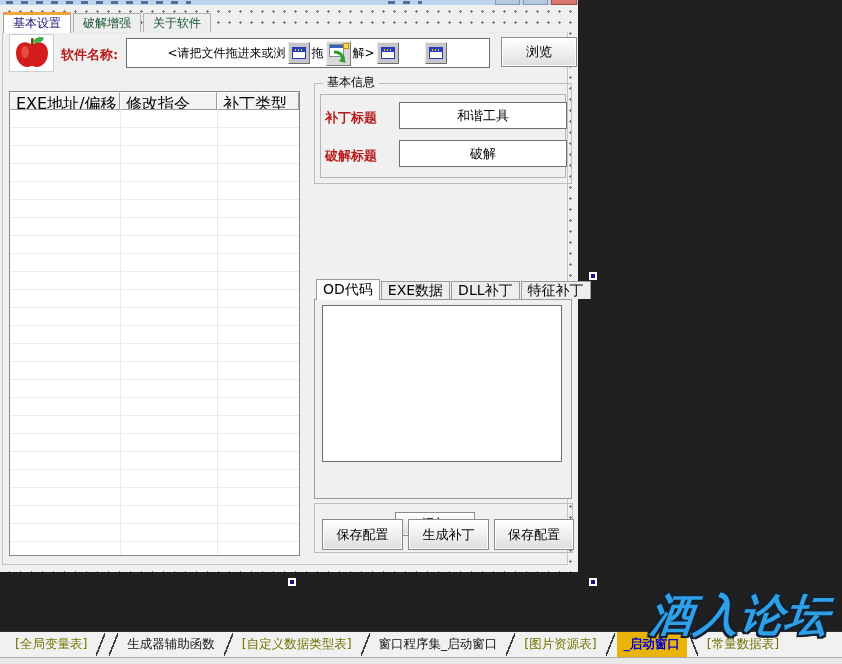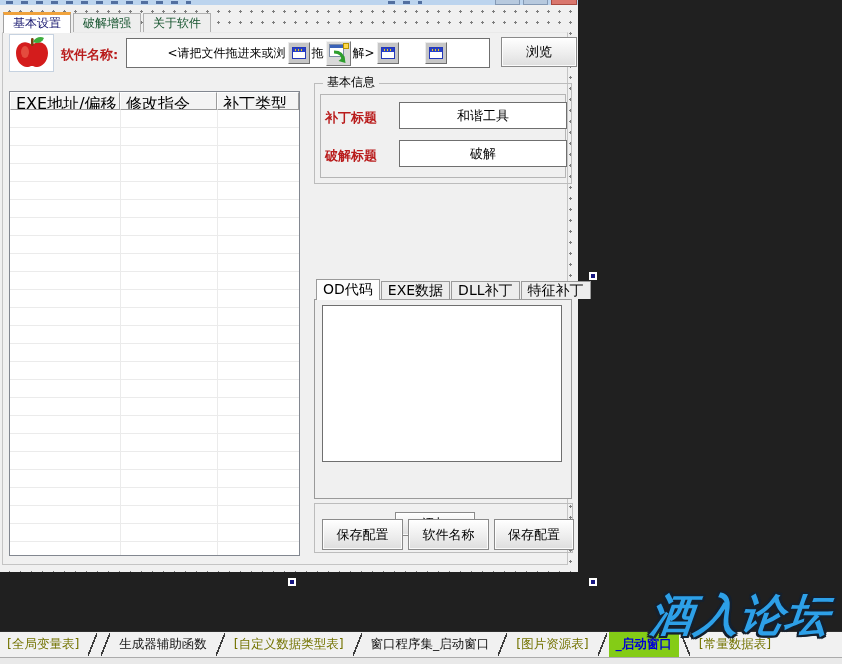--- a/index.html
+++ b/index.html
@@ -96,25 +96,25 @@
     background:#ededed; border:1px solid #9a9a9a; border-bottom:none; margin-right:1px; white-space:nowrap; }
   .stab.active { height:21px; line-height:19px; background:#fdfdfd; margin-bottom:-1px; }
   .tc2-body { position:absolute; left:0; top:20px; right:0; bottom:0; background:#f0f0f0; border:1px solid #9a9a9a; }
 
   
   .handle { position:absolute; width:8px; height:8px; background:#151580; border:2px solid #ffffff; z-index:20; }
 
   
   .bottom-tabs { position:absolute; left:0; top:631px; width:842px; height:26px;
     background:#f1f1f1; border-top:1px solid #303030; display:flex; align-items:stretch;
-    font-size:12.5px; overflow:hidden; z-index:10; }
+    font-size:12.5px; overflow:hidden; z-index:10;padding-left:8px; }
   .btab { padding:0 7px; line-height:24px; white-space:nowrap; }
   .btab.olive { color:#737300; }
   .btab.black { color:#111111; }
-  .btab.activeb { color:#0000d6; font-weight:bold; background:#84cc16; }
+  .btab.activeb { color:#0000d6; font-weight:bold; background:#eab308; }
   .bsep { width:13px; flex:none; position:relative; }
   .bsep::before { content:""; position:absolute; inset:1px 2px;
     background:linear-gradient(to right bottom, transparent 45%, #3c3c3c 45%, #3c3c3c 55%, transparent 55%); }
   .bsep.fwd::before {
     background:linear-gradient(to right top, transparent 45%, #3c3c3c 45%, #3c3c3c 55%, transparent 55%); }
   .bottom-strip { position:absolute; left:0; top:657px; width:842px; height:7px;
     background:#e9e9e9; border-top:1px solid #ababab; z-index:9; }
 
   
   .watermark { position:absolute; left:650px; top:586px; z-index:60;
@@ -213,21 +213,21 @@
         <div class="stab">特征补丁</div>
       </div>
       <div class="tc2-body">
         <div class="edit" style="left:7px; top:5px; width:240px; height:157px; justify-content:flex-start;"></div>
         <div class="btn" style="left:80px; top:188px; width:80px; height:24px;margin-top:24px;">添加</div>
       </div>
     </div>
 
     <div class="groupbox" style="left:311px; top:470px; width:259px; height:50px;">
       <div class="btn" style="left:7px; top:15px; width:81px; height:31px;">保存配置</div>
-      <div class="btn" style="left:93px; top:15px; width:81px; height:31px;">软件名称</div>
+      <div class="btn" style="left:93px; top:15px; width:81px; height:31px;">生成补丁</div>
       <div class="btn" style="left:179px; top:15px; width:80px; height:31px;">保存配置</div>
     </div>
 
   </div>
 </div>
 
 <div class="handle" style="left:589px; top:272px;"></div>
 <div class="handle" style="left:288px; top:578px;"></div>
 <div class="handle" style="left:589px; top:578px;"></div>
 

